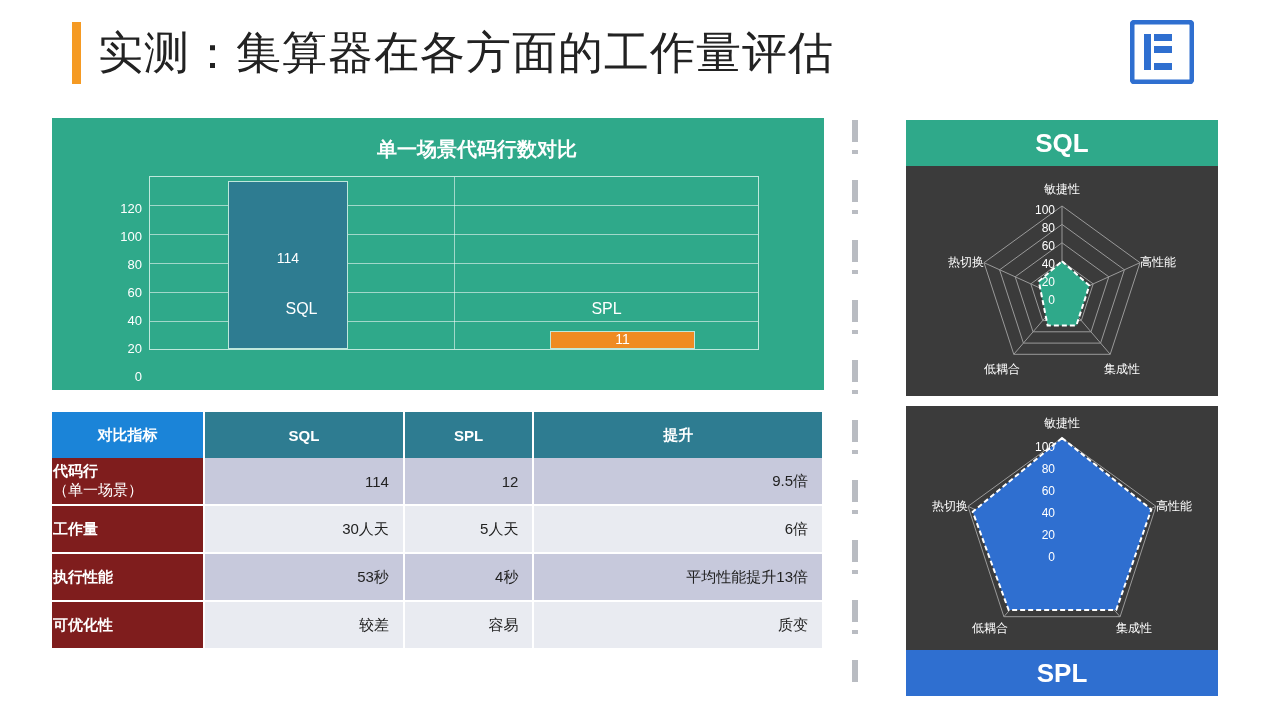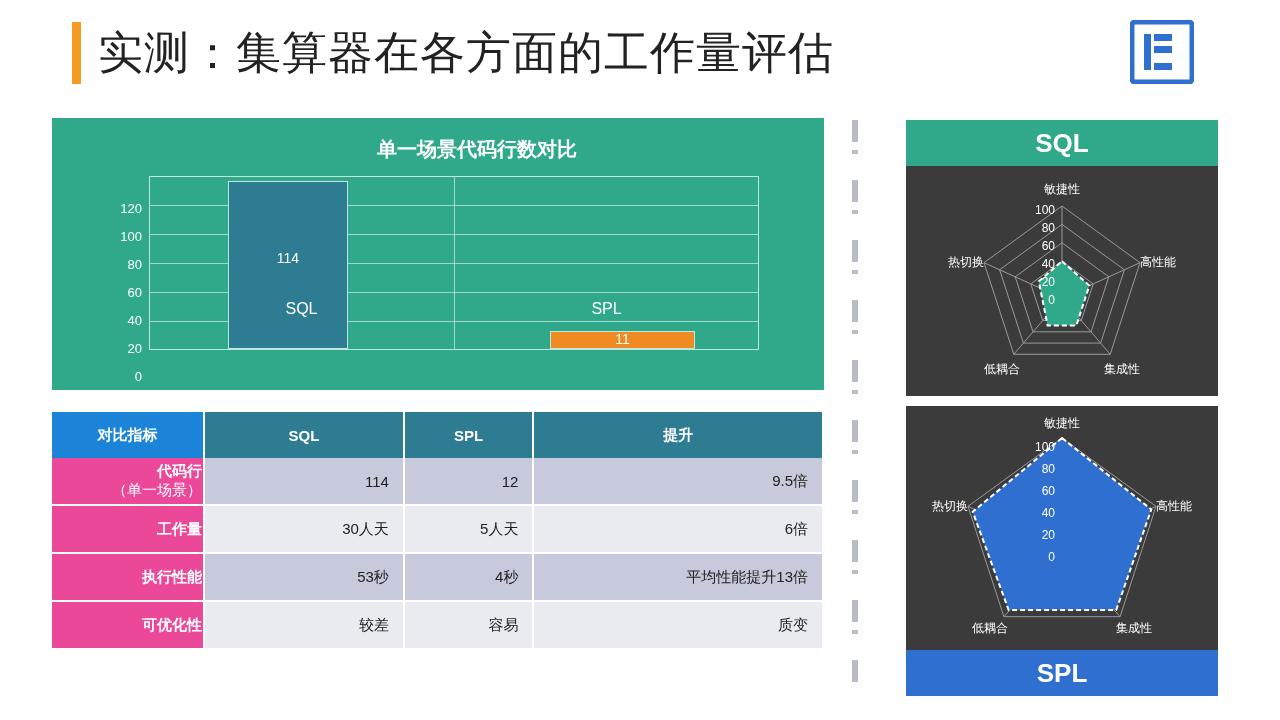--- a/index.html
+++ b/index.html
@@ -26,21 +26,21 @@
   .bar-sql{background:#2e7c91;border:1px solid #bfe8dc;}
   .bar-spl{background:#ef8b22;border:1px solid #bfe8dc;}
   .bar-val{position:absolute;width:100%;text-align:center;color:#ffffff;font-size:14px;}
   .xlabel{position:absolute;top:182px;font-size:16px;color:#ffffff;text-align:center;}
   
   .tbl{position:absolute;left:52px;top:412px;width:772px;border-collapse:collapse;}
   .tbl td,.tbl th{height:44px;font-size:15px;}
   .tbl thead th{background:#2e7c91;color:#ffffff;font-weight:bold;border-right:2px solid #ffffff;text-align:center;}
   .tbl thead th.first{background:#1b84d8;}
   .tbl tbody td{border-right:2px solid #ffffff;border-bottom:2px solid #ffffff;color:#222;}
-  .tbl tbody td.lbl{background:#ec4899;color:#ffffff;text-align:right;font-weight:bold;width:152px;}
+  .tbl tbody td.lbl{background:#7f1d1d;color:#ffffff;text-align:left;font-weight:bold;width:152px;}
   .tbl tbody td.val{text-align:right;padding-right:14px;}
   .tbl tbody tr:nth-child(odd) td.val{background:#c7c9dc;}
   .tbl tbody tr:nth-child(even) td.val{background:#e9ebf1;}
   .lbl-sub{display:block;font-size:15px;font-weight:normal;}
   
   .dots{position:absolute;left:852px;top:120px;width:6px;height:548px;}
   .dots i{position:absolute;left:0;width:6px;display:block;background:#b9bcc2;}
   
   .radar-col{position:absolute;left:906px;top:120px;width:312px;height:552px;}
   .cap{width:312px;height:46px;line-height:46px;text-align:center;color:#ffffff;font-size:26px;font-weight:bold;}

